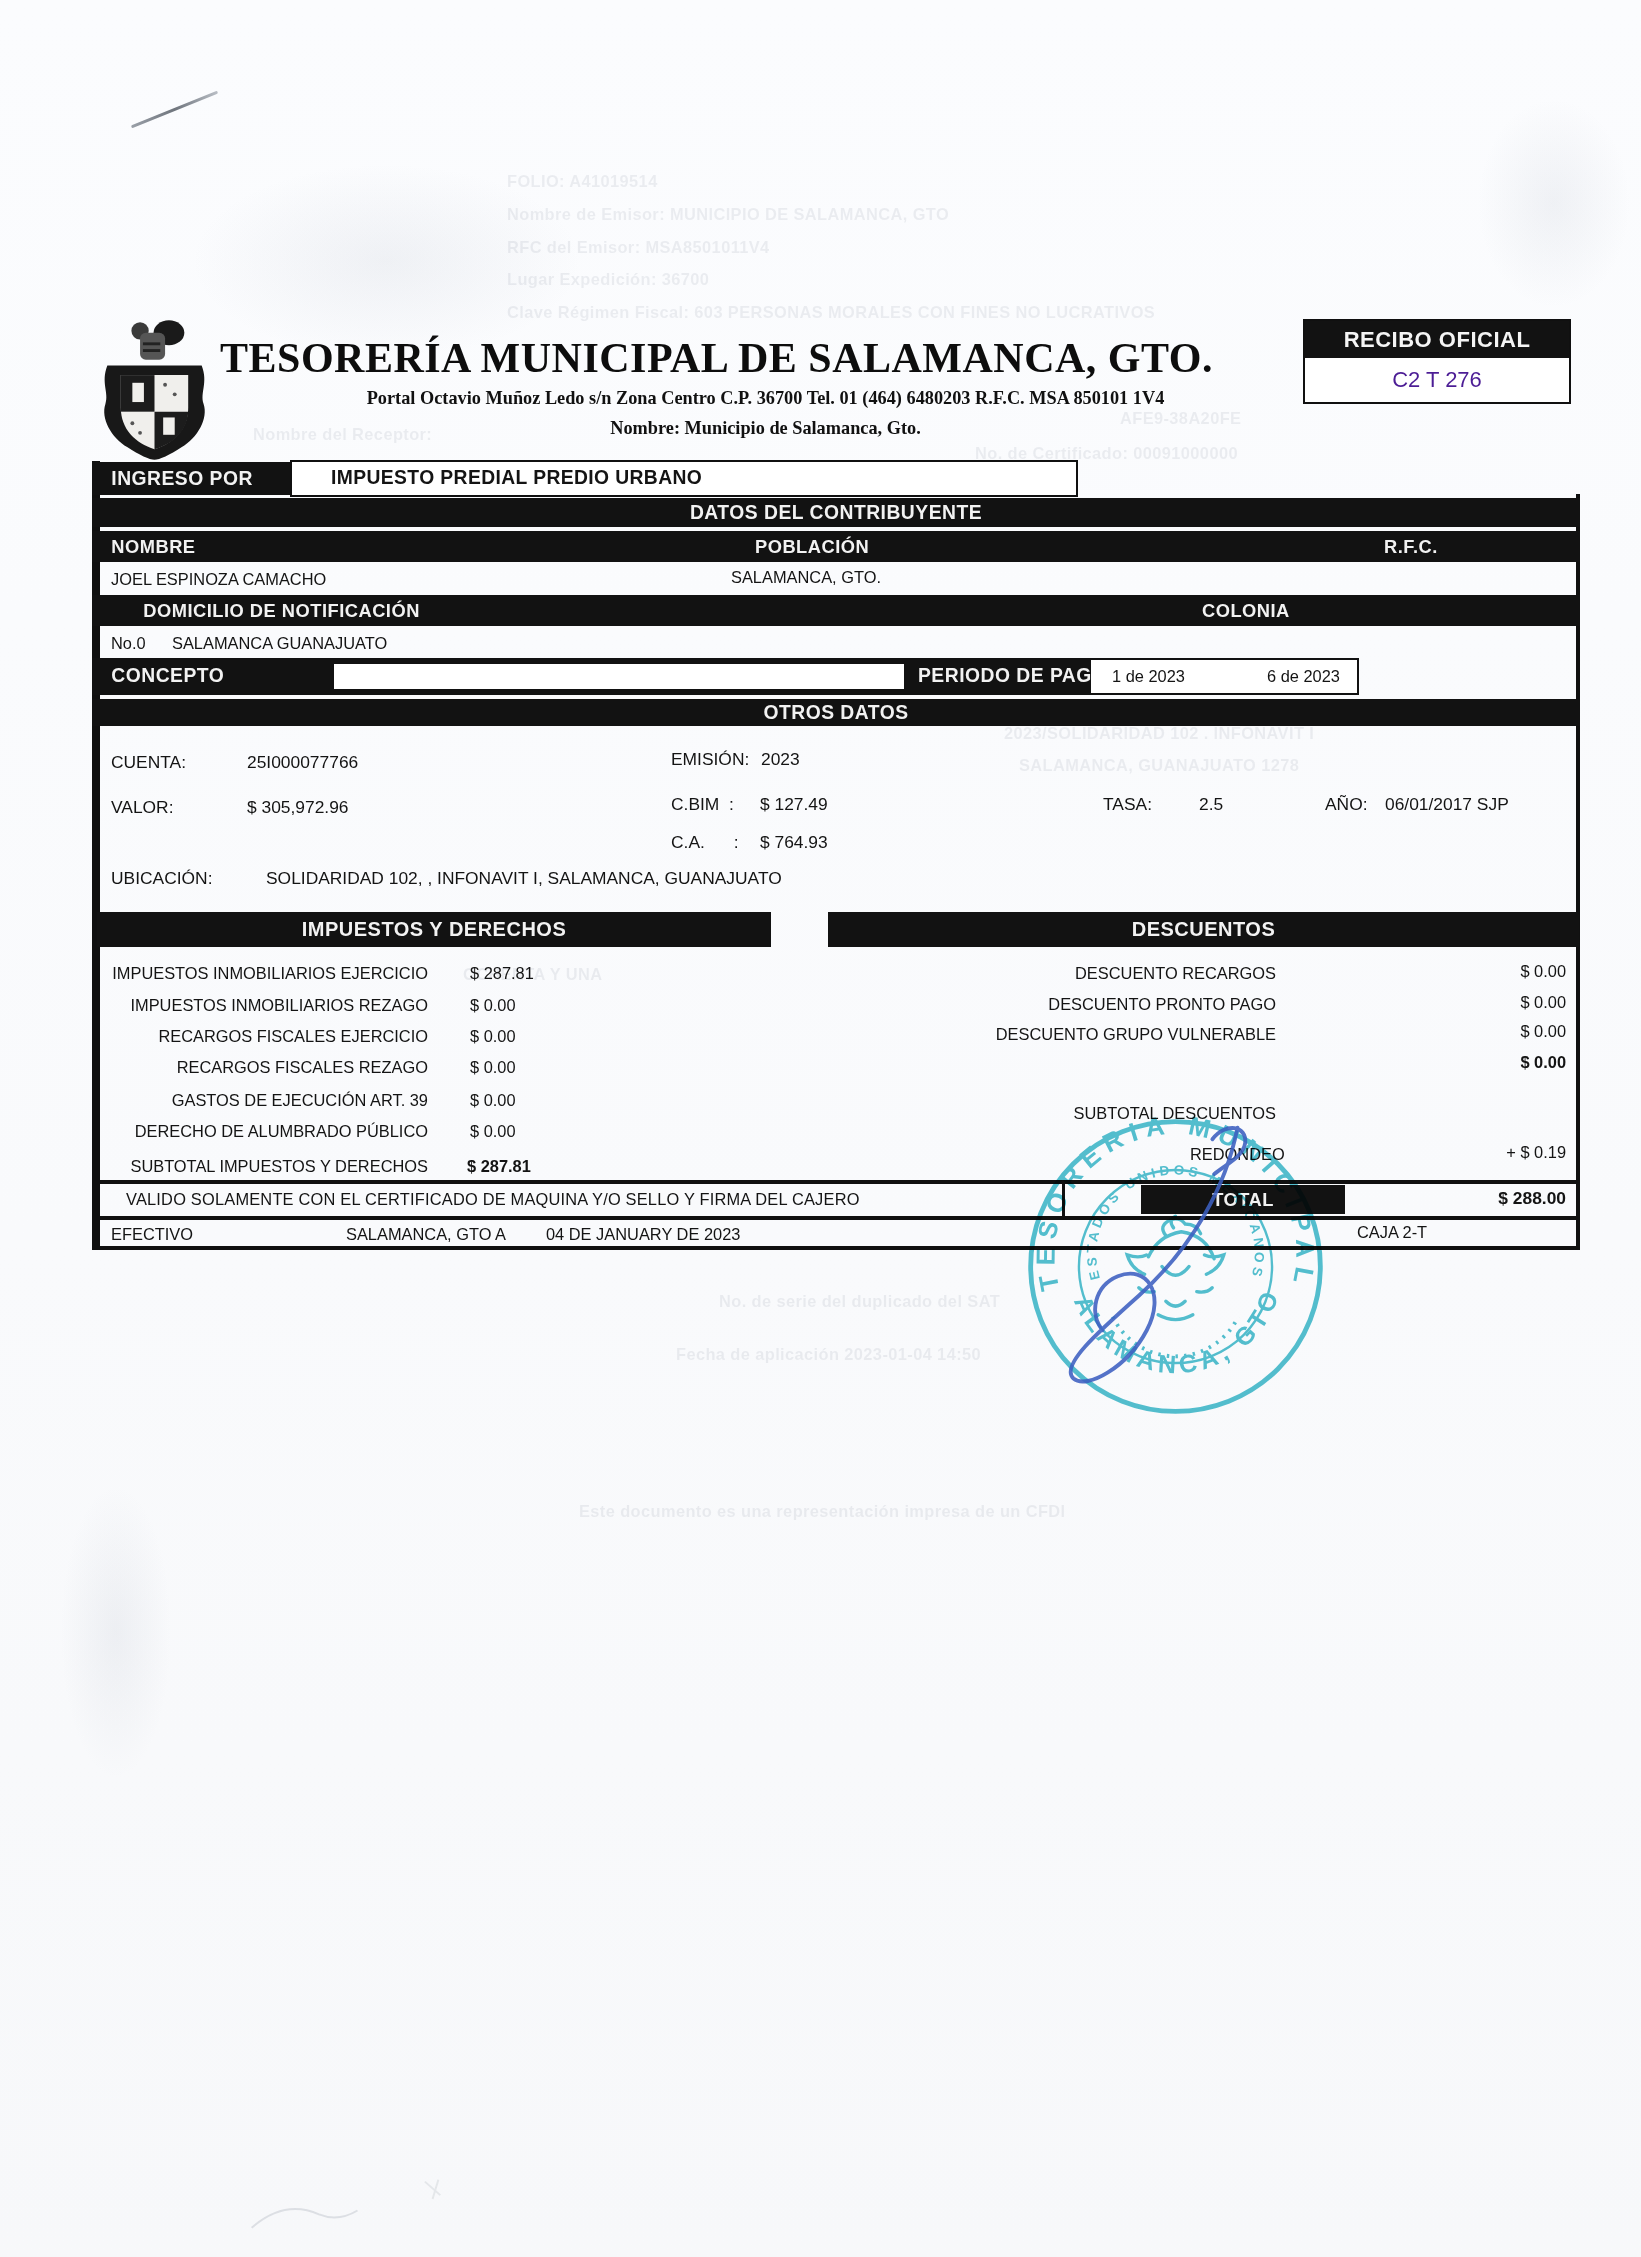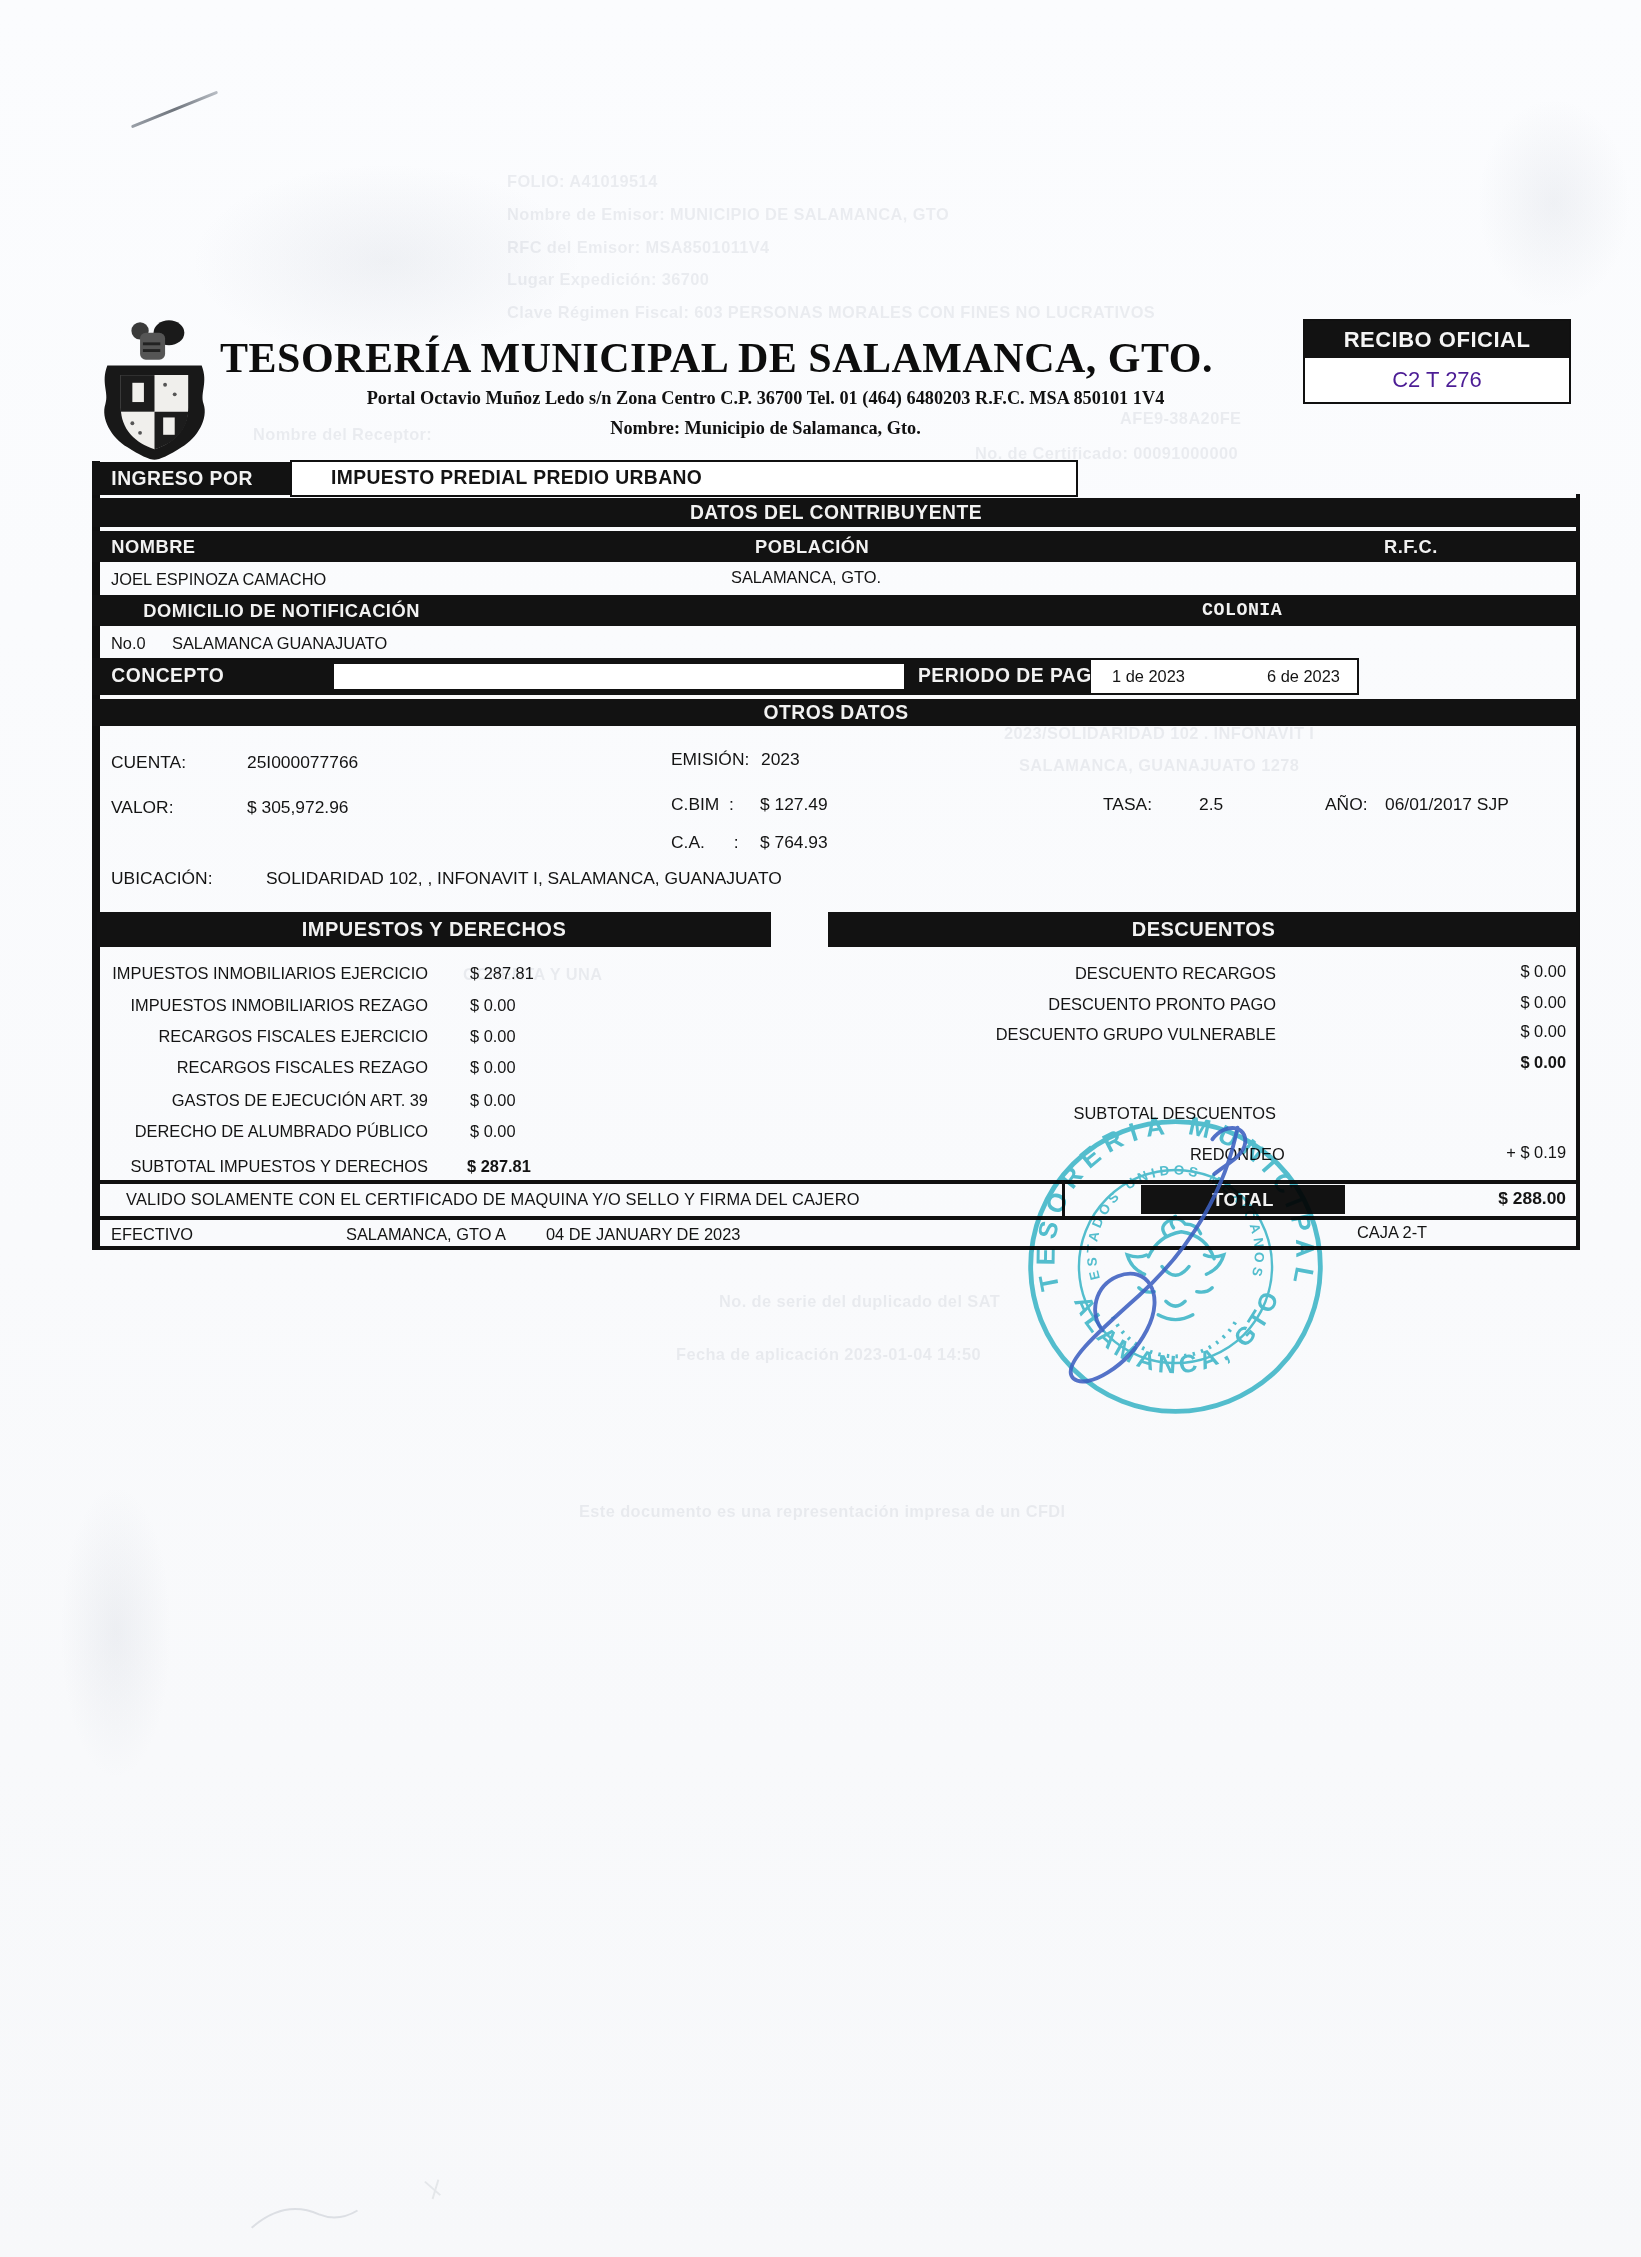--- a/index.html
+++ b/index.html
@@ -100,21 +100,21 @@
   <div class="abs bar" style="left:92px;top:531px;width:1488px;height:31px;">
     <span class="bar-txt" style="position:absolute;left:19.3px;top:4.8px;font-size:18.3px;">NOMBRE</span>
     <span class="bar-txt" style="position:absolute;left:663px;top:4.8px;font-size:18.3px;">POBLACIÓN</span>
     <span class="bar-txt" style="position:absolute;left:1292px;top:4.8px;font-size:18.3px;">R.F.C.</span>
   </div>
   <div class="abs t17" style="left:111px;top:570px;">JOEL ESPINOZA CAMACHO</div>
   <div class="abs t17" style="left:731px;top:568px;">SALAMANCA, GTO.</div>
 
   <div class="abs bar" style="left:92px;top:595px;width:1488px;height:31px;">
     <span class="bar-txt" style="position:absolute;left:19.3px;top:4.8px;font-size:18.3px;margin-left:32px;">DOMICILIO DE NOTIFICACIÓN</span>
-    <span class="bar-txt" style="position:absolute;left:1110px;top:4.8px;font-size:18.3px;font-family:Liberation Mono, monospace;">COLONIA</span>
+    <span class="bar-txt" style="position:absolute;left:1110px;top:4.8px;font-size:18.3px;">COLONIA</span>
   </div>
   <div class="abs t17" style="left:111px;top:634px;">No.0</div>
   <div class="abs t17" style="left:172px;top:634px;">SALAMANCA GUANAJUATO</div>
 
   <div class="abs bar" style="left:92px;top:658px;width:1267px;height:37px;">
     <span class="bar-txt" style="position:absolute;left:19.3px;top:6.8px;font-size:19.3px;">CONCEPTO</span>
     <div style="position:absolute;left:242px;top:5.8px;width:570px;height:25px;background:#fff;"></div>
     <span class="bar-txt" style="position:absolute;left:826px;top:6.8px;font-size:19.3px;">PERIODO DE PAGO</span>
     <div style="position:absolute;left:999px;top:1.9px;width:266px;height:33px;background:#fff;color:#141414;">
       <span class="t17" style="position:absolute;left:21px;top:6.8px;">1 de 2023</span>

